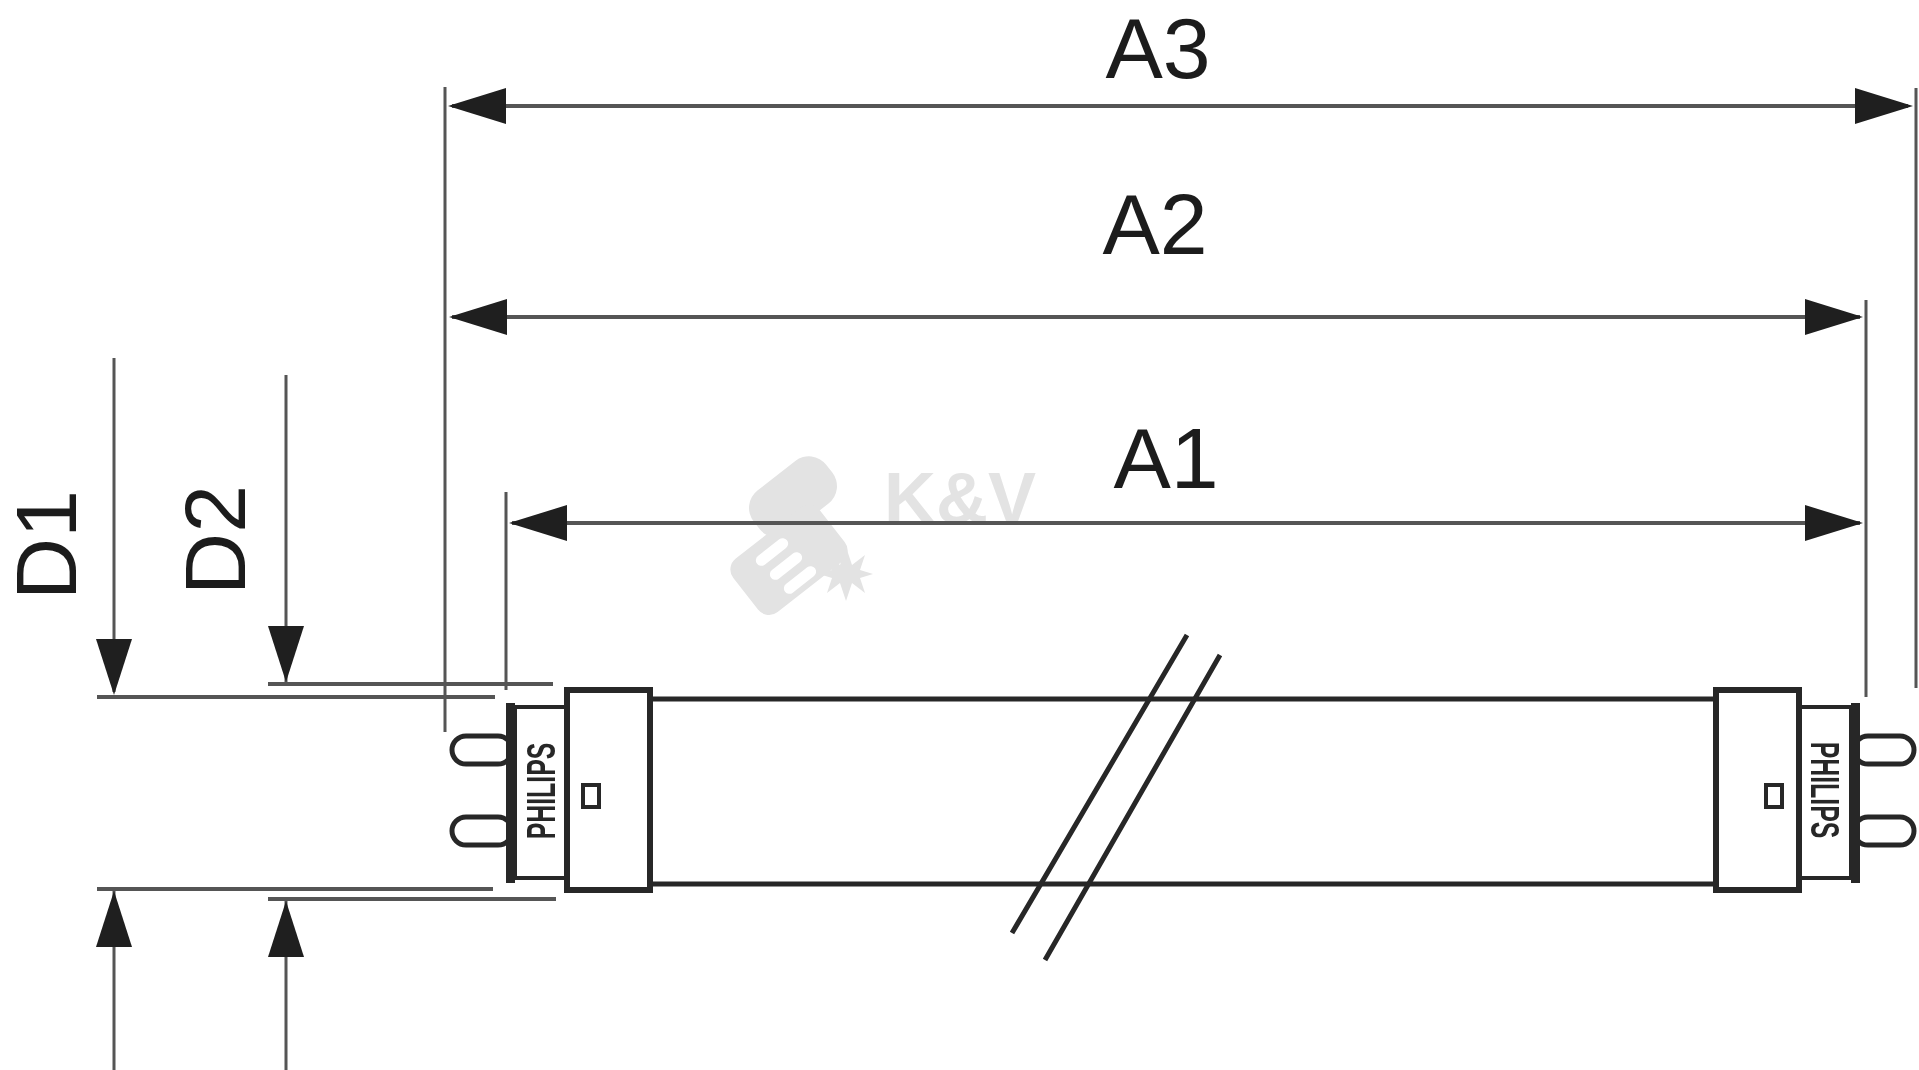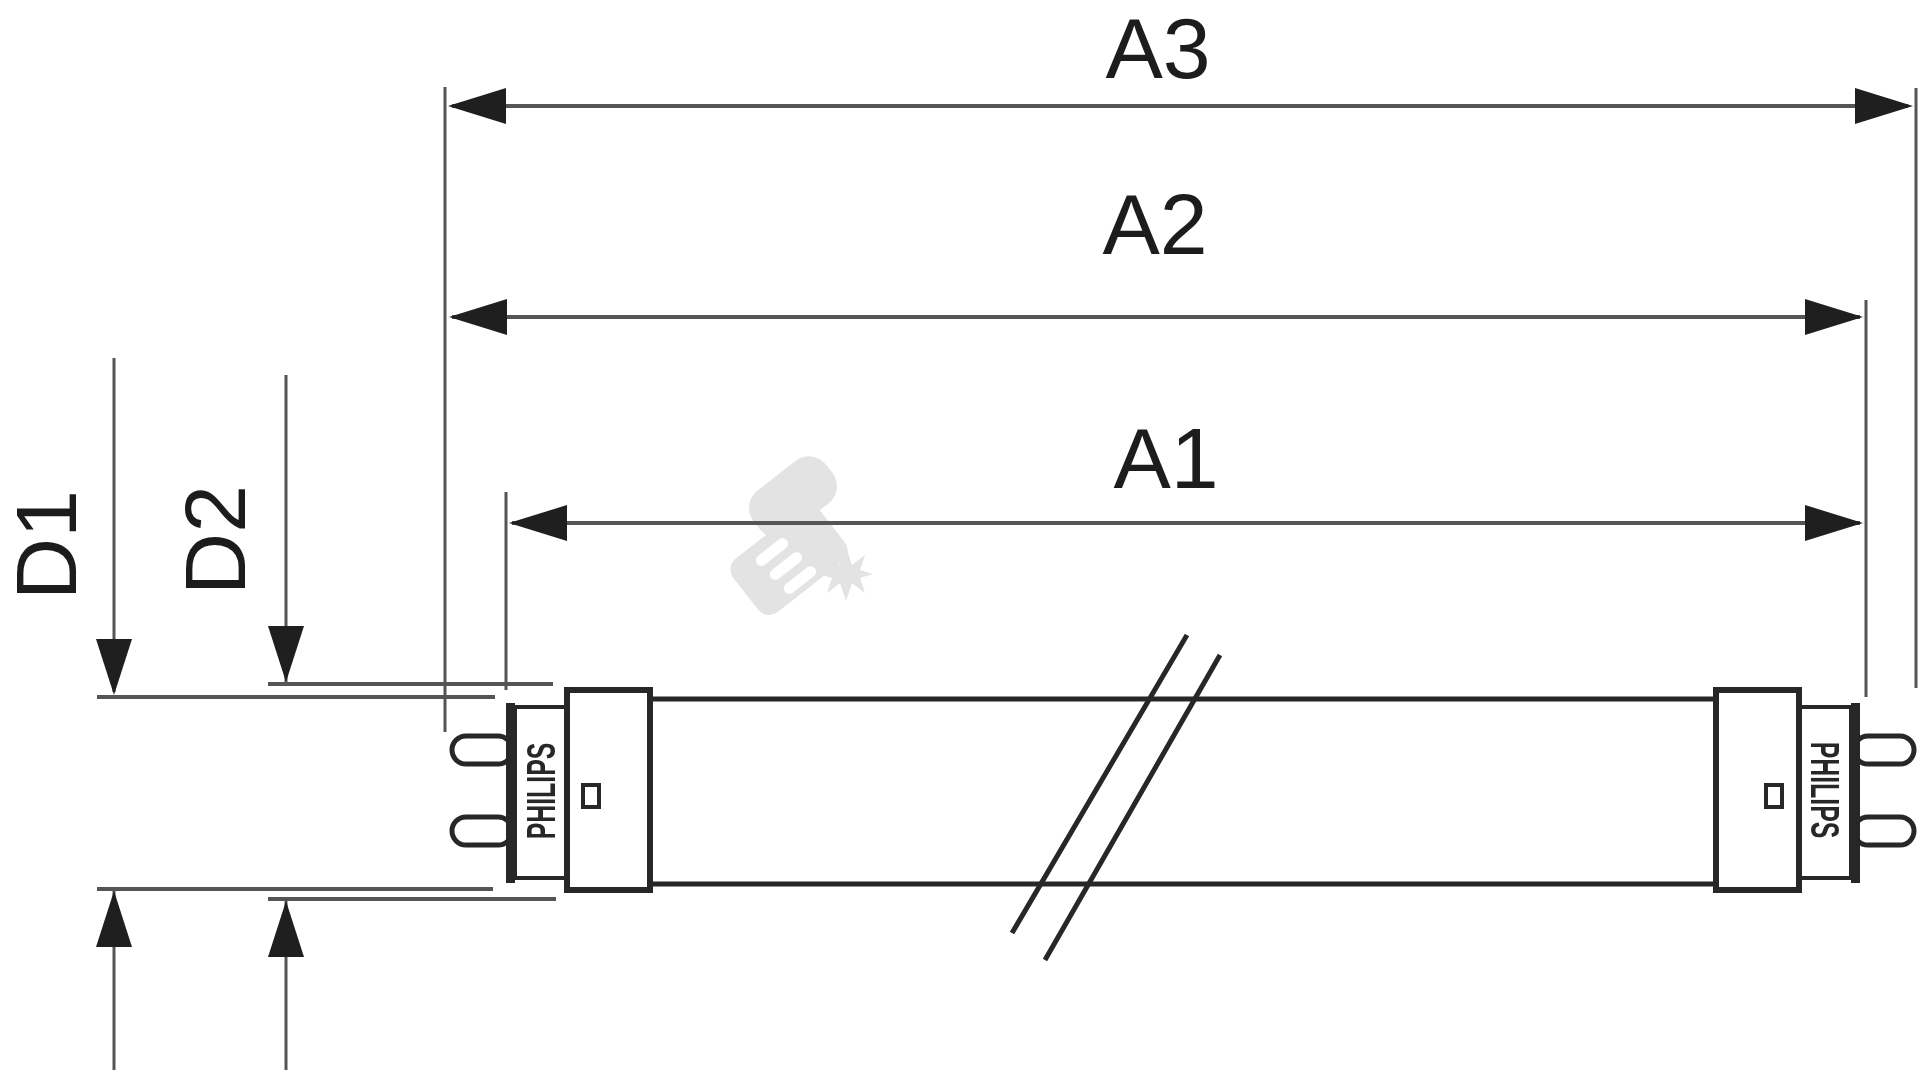--- a/index.html
+++ b/index.html
@@ -51,20 +51,21 @@
   .t-med{stroke:var(--drawing_line);stroke-width:4;fill:#fff;}
   .t-fill{fill:var(--drawing_line);stroke:none;}
   .wm-shape{fill:var(--watermark);stroke:none;}
   .wm-hole{fill:#ffffff;stroke:none;}
 </style>
 </head>
 <body>
 
 <div class="stage">
 
+  <span class="wm-text wm-line1">K&amp;V</span>
 
   <svg class="drawing" width="1919" height="1070" viewBox="0 0 1919 1070">
 
     <g>
       <rect class="wm-shape" x="-46" y="-27" width="92" height="54" rx="22" transform="translate(793,497) rotate(-38)"></rect>
       <rect class="wm-shape" x="-55" y="-34" width="110" height="68" rx="14" transform="translate(789,560) rotate(-38)"></rect>
       <rect class="wm-hole" x="-19" y="-5.5" width="38" height="11" rx="5.5" transform="translate(772,552) rotate(-38)"></rect>
       <rect class="wm-hole" x="-19" y="-5.5" width="38" height="11" rx="5.5" transform="translate(786,566) rotate(-38)"></rect>
       <rect class="wm-hole" x="-19" y="-5.5" width="38" height="11" rx="5.5" transform="translate(800,580) rotate(-38)"></rect>
       <polygon class="wm-shape" points="846,547 852,565 865,555 860,570 873,574 860,578 865,593 852,583 846,601 840,583 827,593 832,578 819,574 832,570 827,555 840,565"></polygon>

